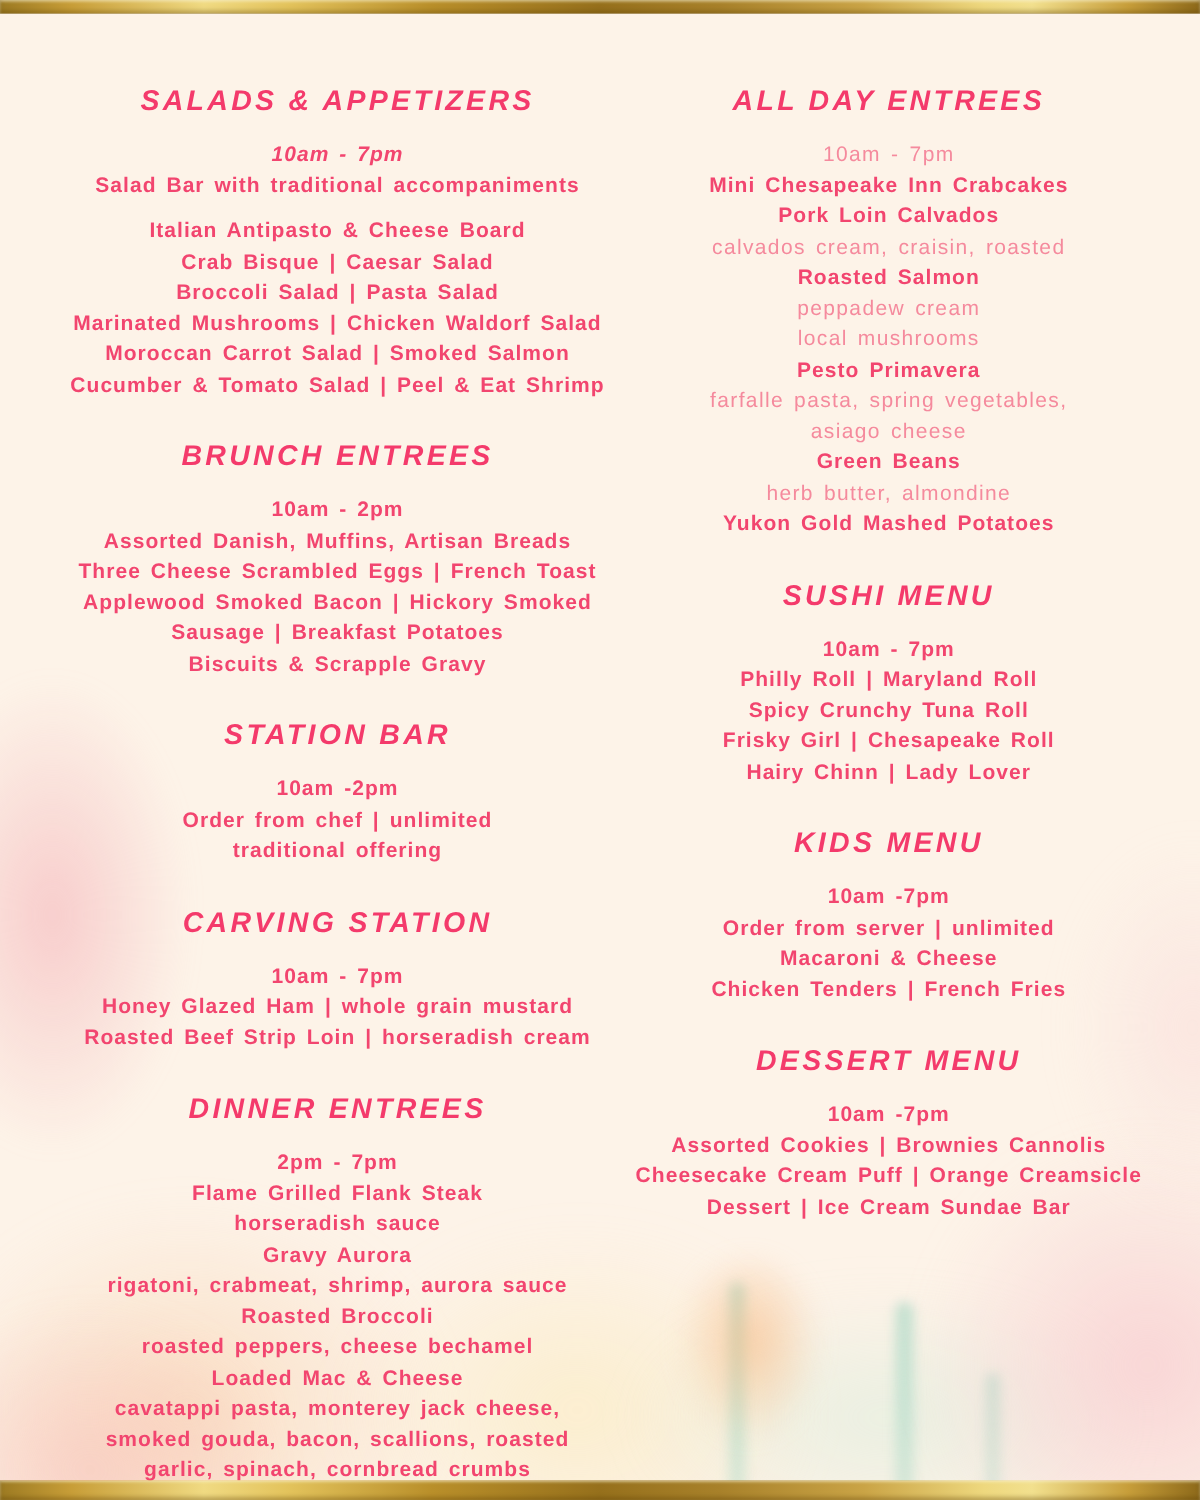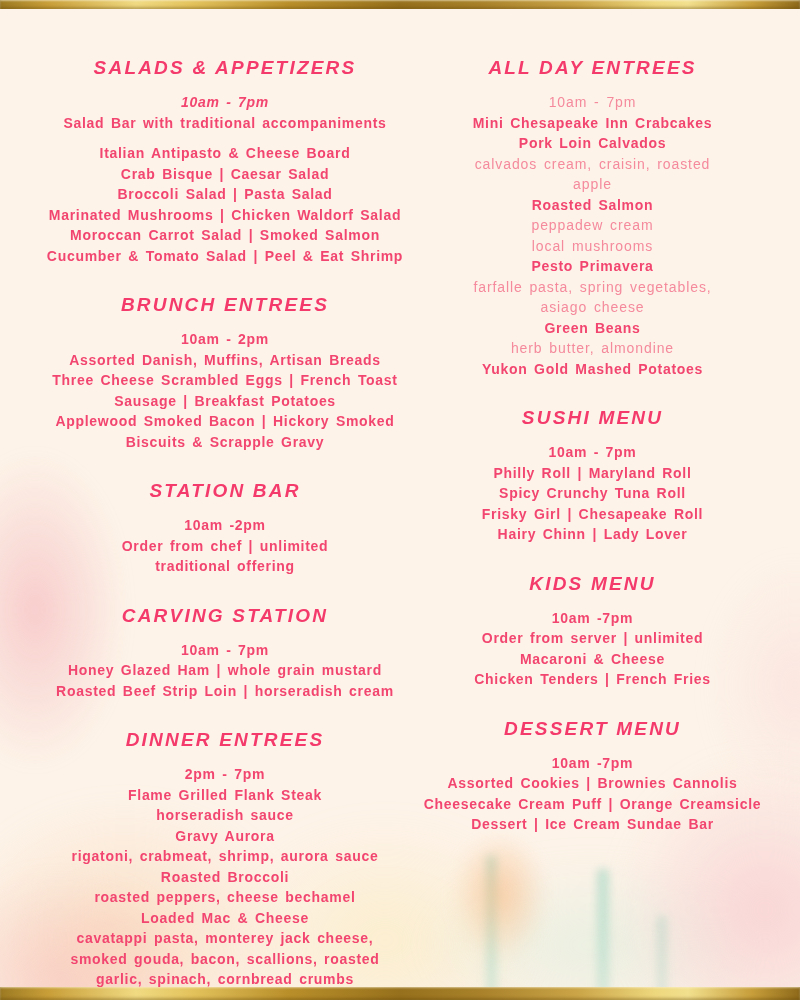--- a/index.html
+++ b/index.html
@@ -123,22 +123,22 @@
           <div class="line">Cucumber &amp; Tomato Salad | Peel &amp; Eat Shrimp</div>
         </div>
   </section>
 
   <section class="menu-section">
     <h2 class="sec-title">BRUNCH ENTREES</h2>
     <div class="time">10am - 2pm</div>
     <div class="lines">
           <div class="line">Assorted Danish, Muffins, Artisan Breads</div>
           <div class="line">Three Cheese Scrambled Eggs | French Toast</div>
+          <div class="line">Applewood Smoked Bacon | Hickory Smoked</div>
           <div class="line">Sausage | Breakfast Potatoes</div>
-          <div class="line">Applewood Smoked Bacon | Hickory Smoked</div>
           <div class="line">Biscuits &amp; Scrapple Gravy</div>
         </div>
   </section>
 
   <section class="menu-section">
     <h2 class="sec-title">STATION BAR</h2>
     <div class="time">10am -2pm</div>
     <div class="lines">
           <div class="line">Order from chef | unlimited</div>
           <div class="line">traditional offering</div>
@@ -172,21 +172,20 @@
   </section>
 </div>
   <div class="col col-right">
   <section class="menu-section">
     <h2 class="sec-title">ALL DAY ENTREES</h2>
     <div class="time light">10am - 7pm</div>
     <div class="lines">
           <div class="line">Mini Chesapeake Inn Crabcakes</div>
           <div class="line">Pork Loin Calvados</div>
           <div class="line light">calvados cream, craisin, roasted</div>
-          <div class="line light">apple</div>
           <div class="line">Roasted Salmon</div>
           <div class="line light">peppadew cream</div>
           <div class="line light">local mushrooms</div>
           <div class="line">Pesto Primavera</div>
           <div class="line light">farfalle pasta, spring vegetables,</div>
           <div class="line light">asiago cheese</div>
           <div class="line">Green Beans</div>
           <div class="line light">herb butter, almondine</div>
           <div class="line">Yukon Gold Mashed Potatoes</div>
         </div>

